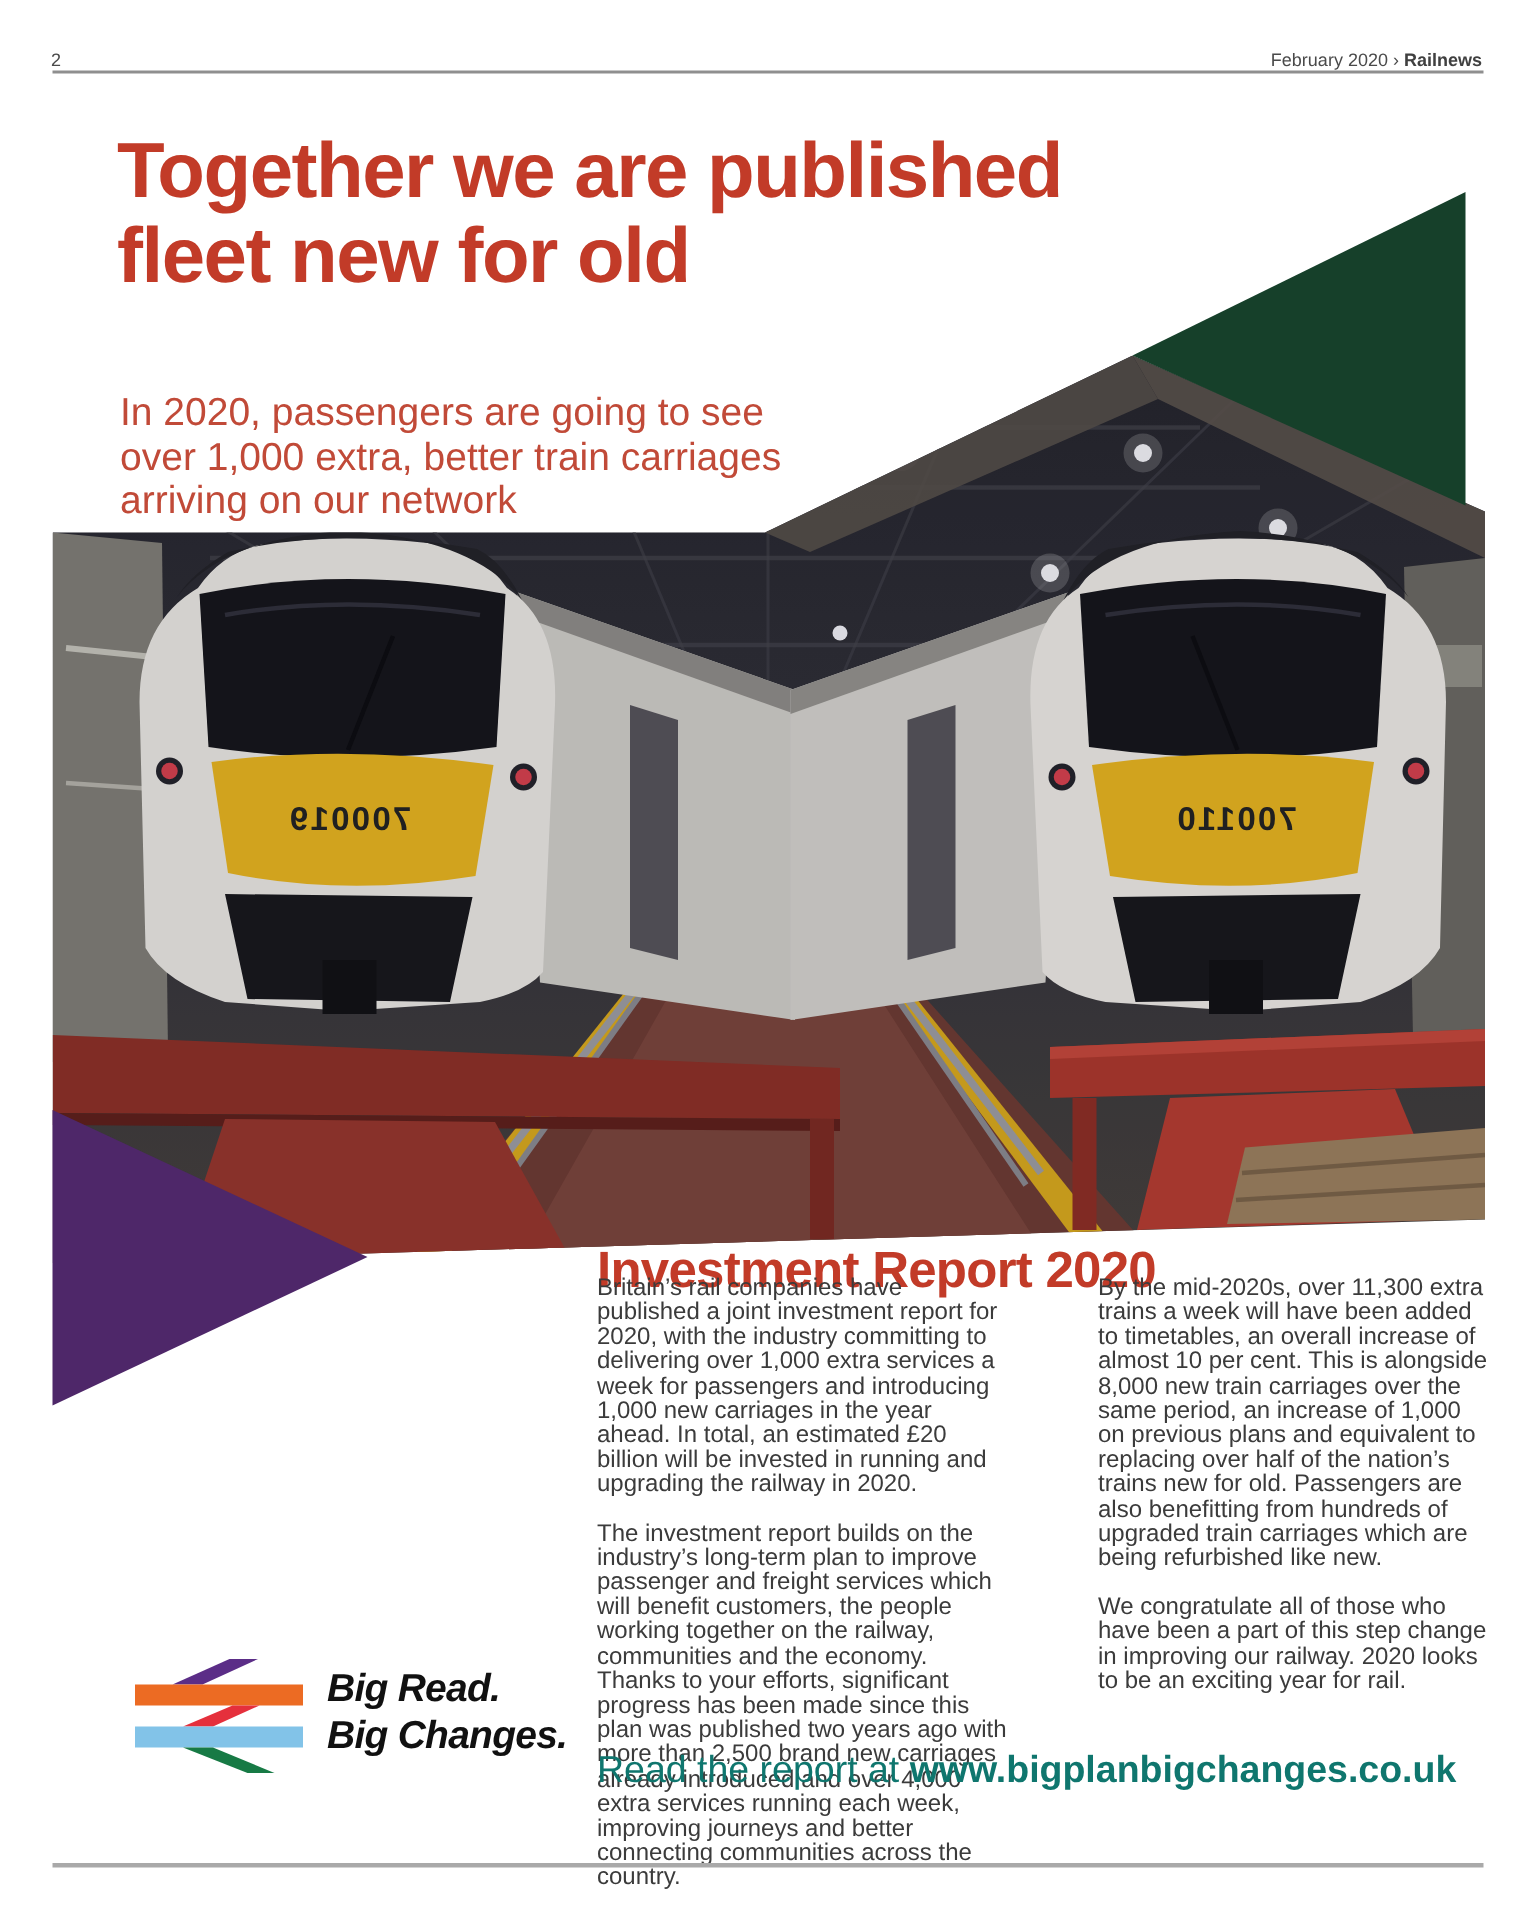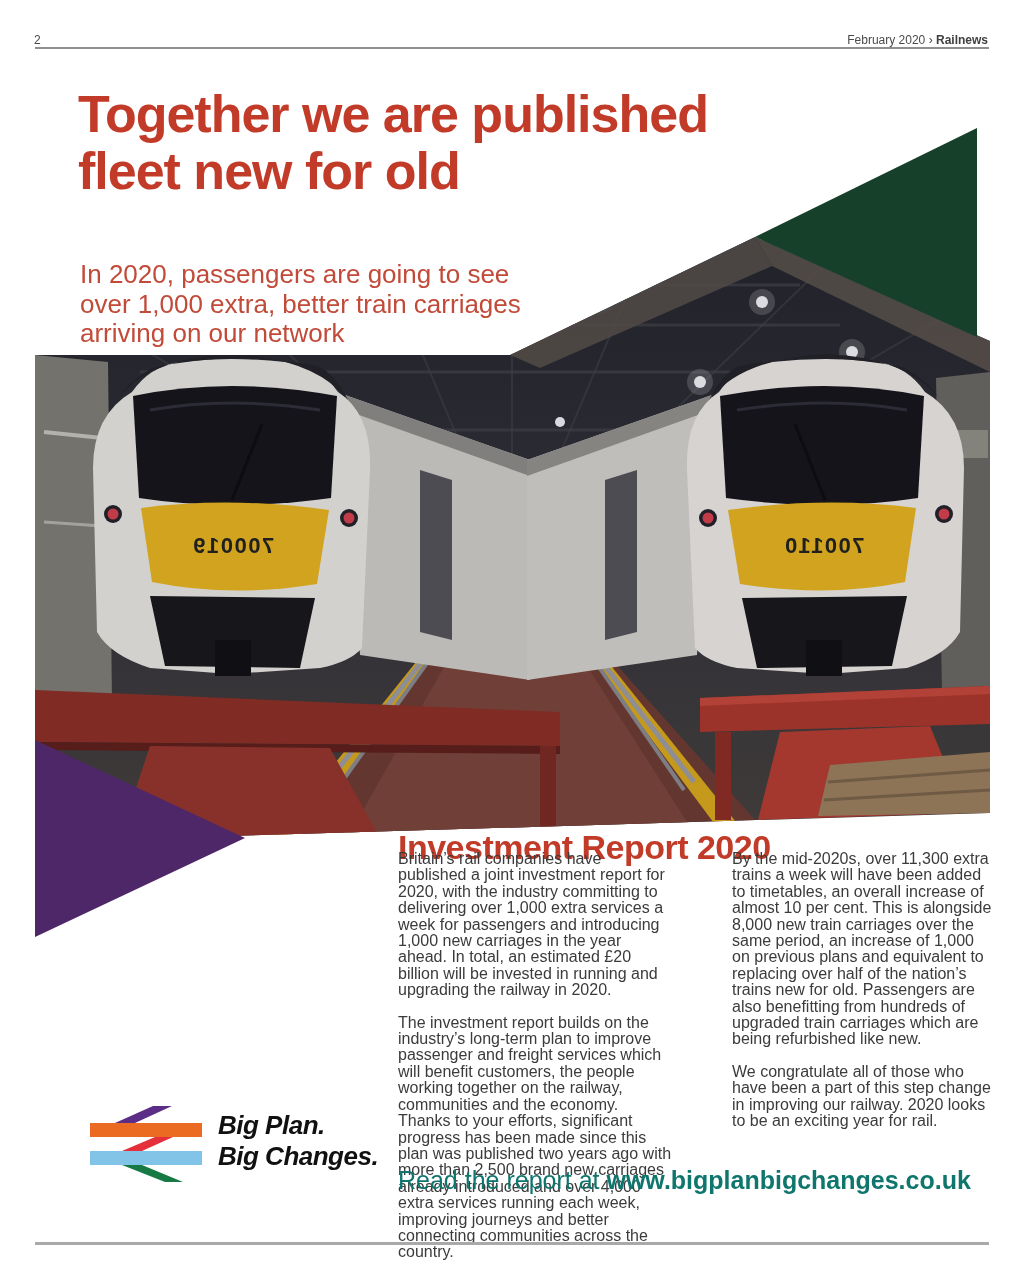--- a/index.html
+++ b/index.html
@@ -239,21 +239,21 @@
   </div>
 
   <svg class="abs logo-mark" viewBox="0 0 120 92" aria-hidden="true">
     <polygon points="27,27 65,10 84,10 47,27" fill="#5b2d87"></polygon>
     <rect x="2" y="27" width="112" height="14" fill="#ec6b23"></rect>
     <polygon points="67,41 85,41 54,55 34,55" fill="#e5303c"></polygon>
     <rect x="2" y="55" width="112" height="14" fill="#82c3e8"></rect>
     <polygon points="34,69 54,69 95,86 77,86" fill="#177a45"></polygon>
   </svg>
   <div class="abs logo-text">
-    <div>Big Plan.</div>
+    <div>Big Read.</div>
     <div>Big Changes.</div>
   </div>
 
   <div class="abs cta"><span>Read the report at </span><b>www.bigplanbigchanges.co.uk</b></div>
 
   <div class="abs rule bottom"></div>
 
 </div>
 
 </body></html>

